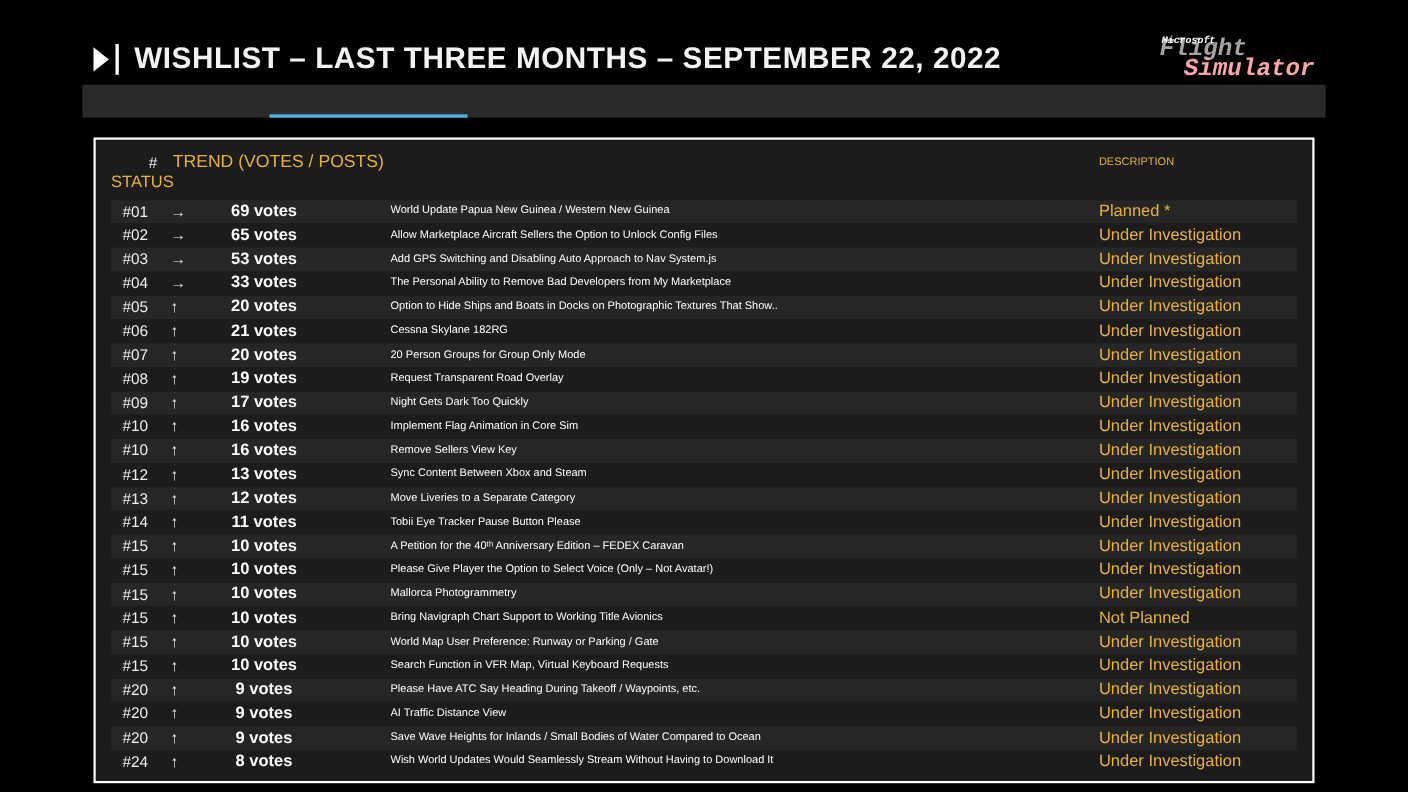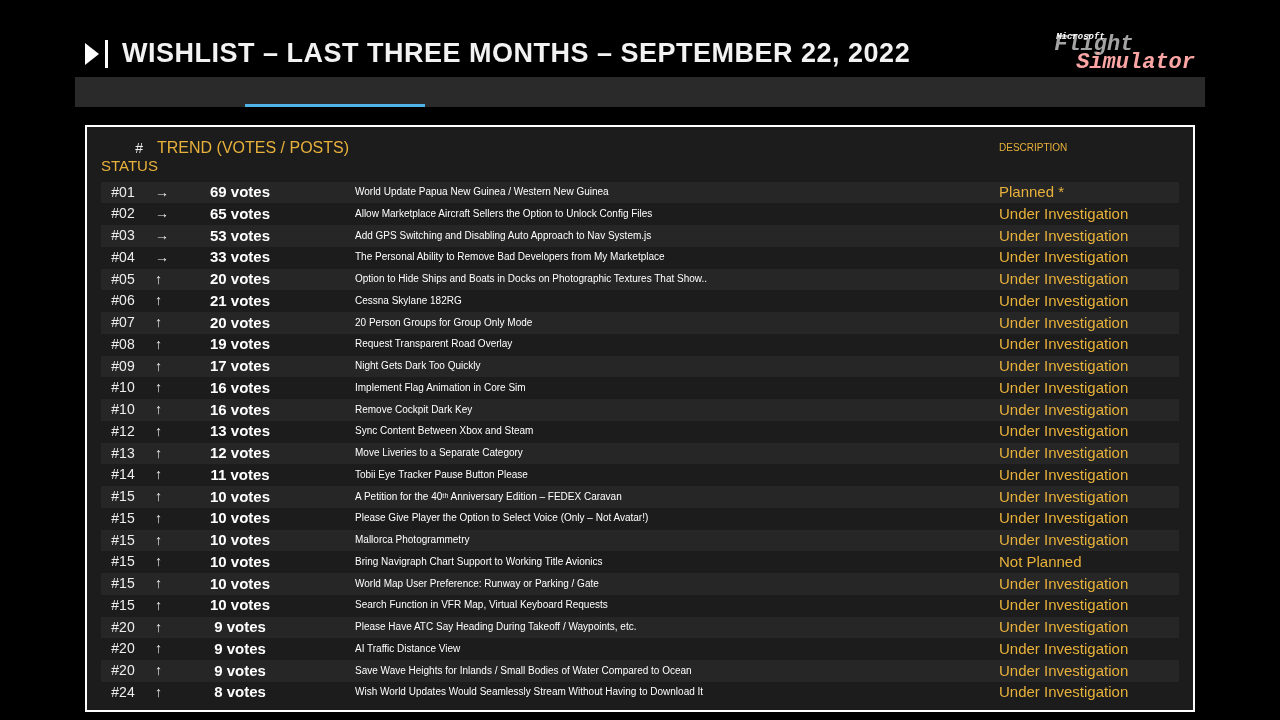--- a/index.html
+++ b/index.html
@@ -234,21 +234,21 @@
           <div class="c-rank">#10</div>
           <div class="c-trend">↑</div>
           <div class="c-votes">16 votes</div>
           <div class="c-desc">Implement Flag Animation in Core Sim</div>
           <div class="c-status">Under Investigation</div>
         </div>
         <div class="trow">
           <div class="c-rank">#10</div>
           <div class="c-trend">↑</div>
           <div class="c-votes">16 votes</div>
-          <div class="c-desc">Remove Cockpit Dark Key</div>
+          <div class="c-desc">Remove Sellers View Key</div>
           <div class="c-status">Under Investigation</div>
         </div>
         <div class="trow">
           <div class="c-rank">#12</div>
           <div class="c-trend">↑</div>
           <div class="c-votes">13 votes</div>
           <div class="c-desc">Sync Content Between Xbox and Steam</div>
           <div class="c-status">Under Investigation</div>
         </div>
         <div class="trow">

